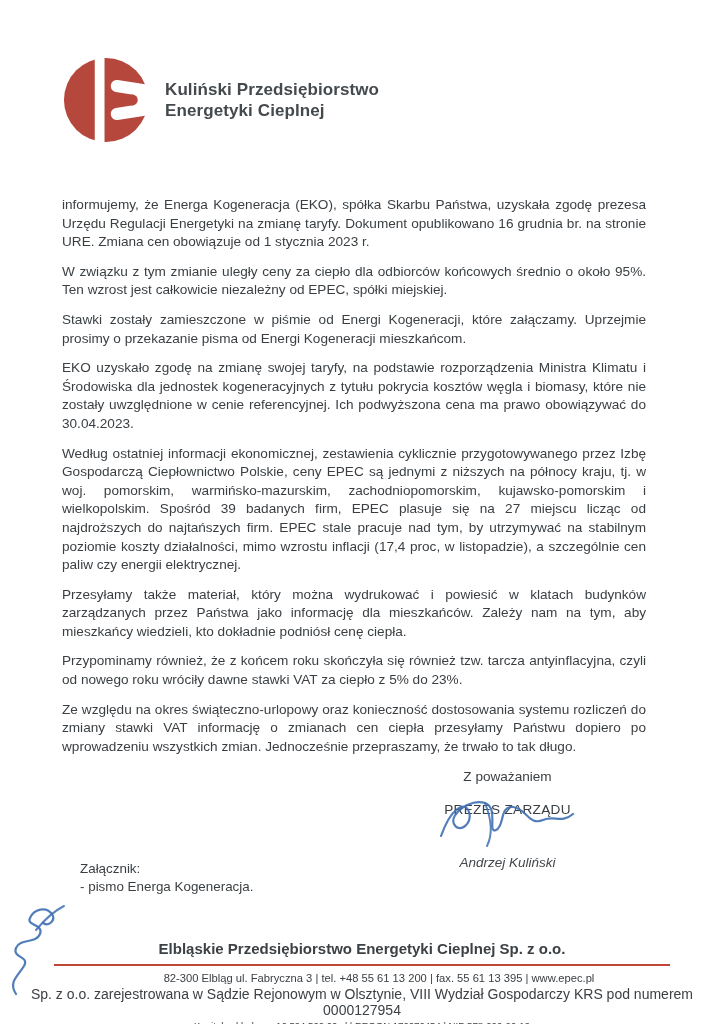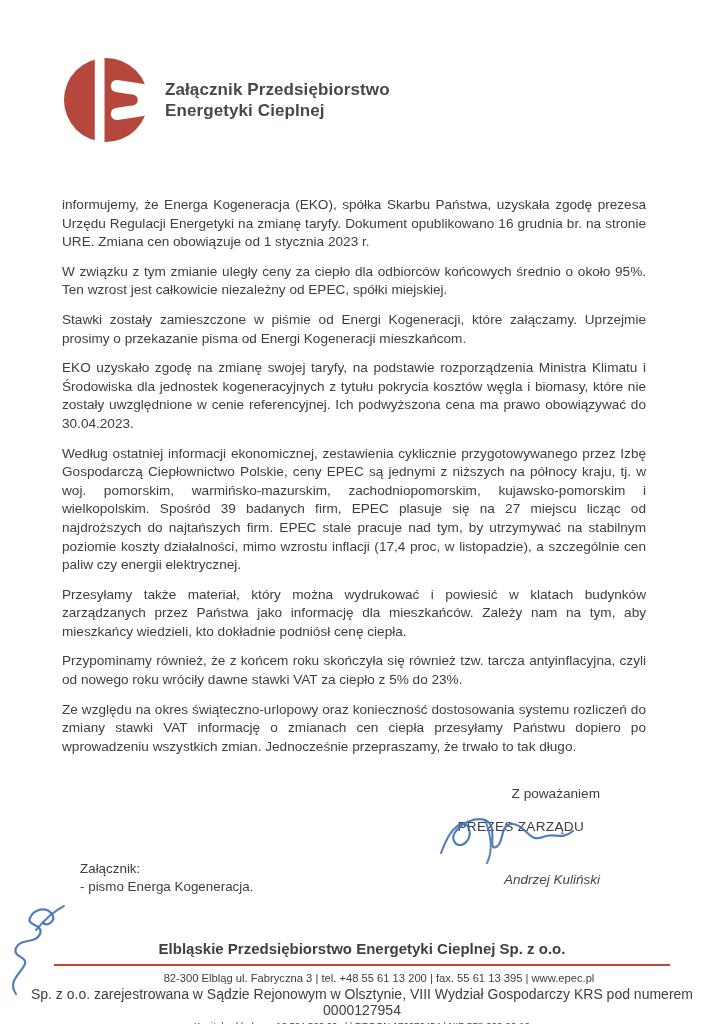--- a/index.html
+++ b/index.html
@@ -18,21 +18,21 @@
   .company-name{font-weight:bold;font-size:17px;line-height:21px;color:#44494d;letter-spacing:0.1px;}
   
   .body-block{position:absolute;left:62px;width:600px;top:196px;}
   .salutation{font-size:13.6px;line-height:18px;margin:0 0 30px 0;}
   .body-block p.par{
     font-size:13.6px;line-height:18.6px;
     text-align:justify;
     margin:0 16px 11px 0;
   }
   
-  .closing-block{position:absolute;left:415px;top:785px;width:185px;text-align:right;font-size:13.6px;line-height:17px;}
+  .closing-block{position:absolute;left:415px;top:768px;width:185px;text-align:center;font-size:13.6px;line-height:17px;}
   .valediction{margin:0;}
   .signer-title{margin:16px;letter-spacing:0.3px;}
   .signature-ink{position:absolute;left:18px;top:22px;width:150px;height:62px;pointer-events:none;}
   .signer-name{margin:36px 0 12px 0;font-style:italic;font-size:13.5px;color:#43474b;}
   
   .attachment-block{position:absolute;left:80px;top:860px;font-size:13.4px;line-height:18px;}
   .attachment-item{}
   
   .paraph{position:absolute;left:2px;top:896px;width:66px;height:104px;}
   
@@ -53,21 +53,21 @@
       <svg viewBox="0 0 90 90" width="88" height="88" aria-hidden="true">
         <circle cx="45" cy="45" r="43" fill="#b5473d"></circle>
         <rect x="33.5" y="-2" width="10" height="94" rx="5" fill="#ffffff"></rect>
         <rect x="50" y="23.5" width="48" height="12.5" rx="6.2" fill="#ffffff" transform="rotate(9 50 29.5)"></rect>
         <rect x="50" y="54" width="48" height="12.5" rx="6.2" fill="#ffffff" transform="rotate(-9 50 60.5)"></rect>
         <rect x="73" y="39.5" width="26" height="11" fill="#ffffff"></rect>
         <circle cx="72" cy="45" r="5.5" fill="#b5473d"></circle>
       </svg>
     </span>
     <div class="company-name">
-      <div>Załącznik Przedsiębiorstwo</div>
+      <div>Kuliński Przedsiębiorstwo</div>
       <div>Energetyki Cieplnej</div>
     </div>
   </div>
 
   <div class="body-block">
     <p class="par">informujemy, że Energa Kogeneracja (EKO), spółka Skarbu Państwa, uzyskała zgodę prezesa Urzędu Regulacji Energetyki na zmianę taryfy. Dokument opublikowano 16 grudnia br. na stronie URE. Zmiana cen obowiązuje od 1 stycznia 2023 r.</p>
     <p class="par">W związku z tym zmianie uległy ceny za ciepło dla odbiorców końcowych średnio o około 95%. Ten wzrost jest całkowicie niezależny od EPEC, spółki miejskiej.</p>
     <p class="par">Stawki zostały zamieszczone w piśmie od Energi Kogeneracji, które załączamy. Uprzejmie prosimy o przekazanie pisma od Energi Kogeneracji mieszkańcom.</p>
     <p class="par">EKO uzyskało zgodę na zmianę swojej taryfy, na podstawie rozporządzenia Ministra Klimatu i Środowiska dla jednostek kogeneracyjnych z tytułu pokrycia kosztów węgla i biomasy, które nie zostały uwzględnione w cenie referencyjnej. Ich podwyższona cena ma prawo obowiązywać do 30.04.2023.</p>
     <p class="par">Według ostatniej informacji ekonomicznej, zestawienia cyklicznie przygotowywanego przez Izbę Gospodarczą Ciepłownictwo Polskie, ceny EPEC są jednymi z niższych na północy kraju, tj. w woj. pomorskim, warmińsko-mazurskim, zachodniopomorskim, kujawsko-pomorskim i wielkopolskim. Spośród 39 badanych firm, EPEC plasuje się na 27 miejscu licząc od najdroższych do najtańszych firm. EPEC stale pracuje nad tym, by utrzymywać na stabilnym poziomie koszty działalności, mimo wzrostu inflacji (17,4 proc, w listopadzie), a szczególnie cen paliw czy energii elektrycznej.</p>

